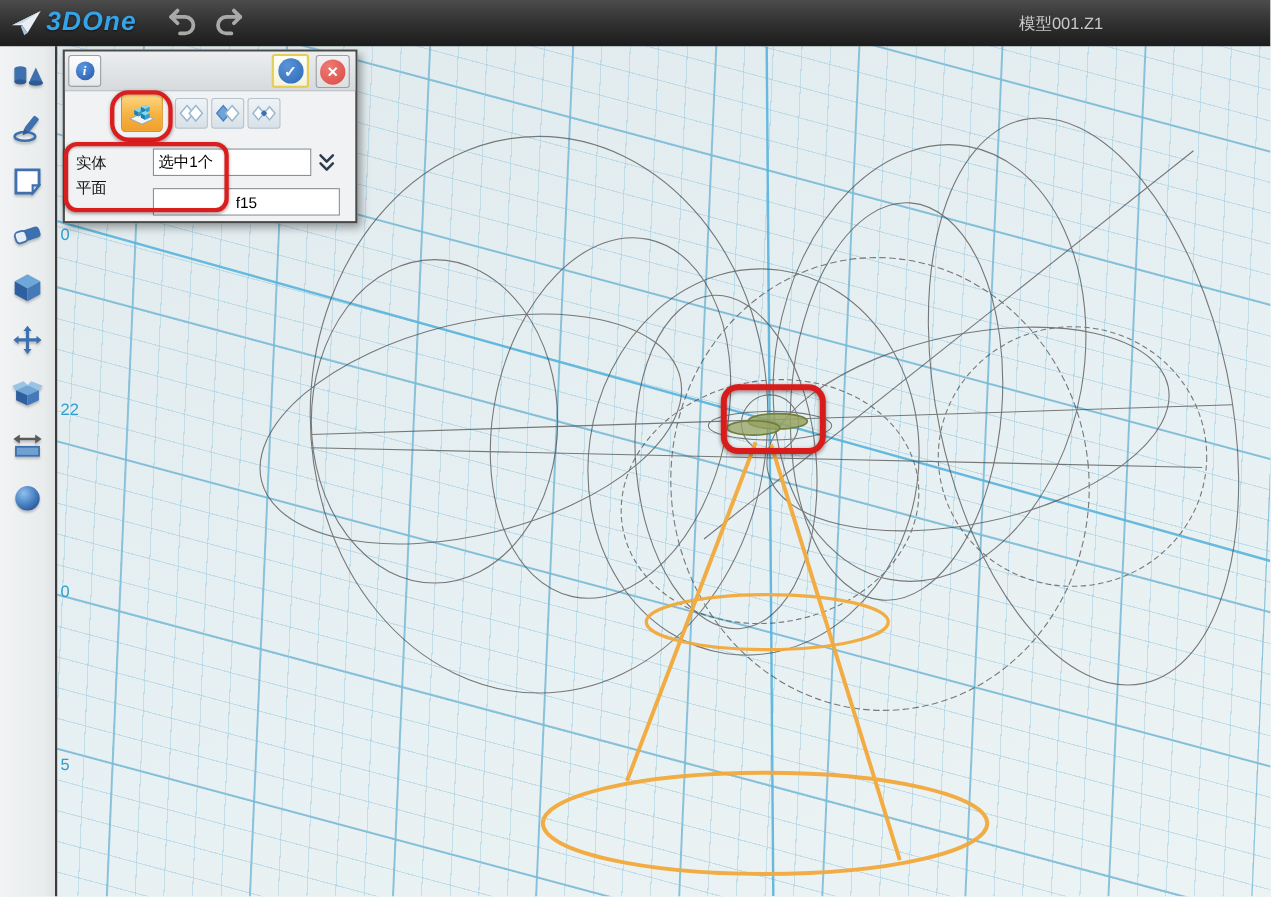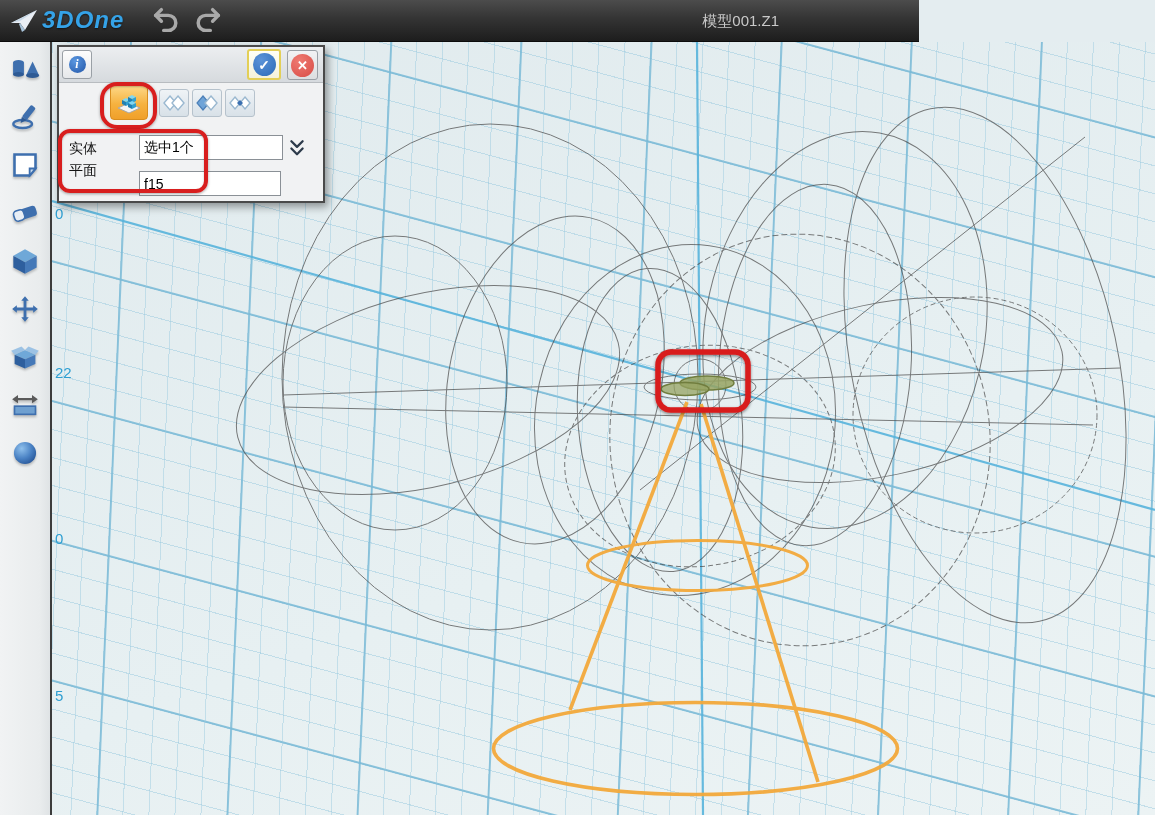--- a/index.html
+++ b/index.html
@@ -1,28 +1,28 @@
 <!DOCTYPE html>
 <html><head>
 <meta charset="utf-8">
 <style>
   * { margin:0; padding:0; box-sizing:border-box; }
   html,body { width:1155px; height:815px; overflow:hidden; font-family:"Liberation Sans", sans-serif; }
   #stage { position:relative; width:1155px; height:815px; background:#e4edf0; }
 
   
-  .titlebar { position:absolute; left:0; top:0; width:919px; height:42px;
+  .titlebar { position:absolute; left:0; top:0; width:1155px; height:42px;
     background:linear-gradient(180deg,#4c4c4c 0%,#343434 45%,#1d1d1d 100%);
     border-bottom:1px solid #0c0c0c; z-index:40;text-decoration:underline; }
   .logo { position:absolute; left:10px; top:6px; display:flex; align-items:center; gap:4px; }
   .logo-text { font-size:24px; font-weight:bold; font-style:italic; color:#35a3e8;
     letter-spacing:1px; text-shadow:0 1px 2px rgba(0,0,0,.6); }
   .histbtn { position:absolute; top:5px; width:36px; height:32px; cursor:pointer; }
   .histbtn.undo { left:150px; } .histbtn.redo { left:192px; }
-  .doc-title { position:absolute; right:140px; top:12px; color:#c9c9c9; font-size:15px; }
+  .doc-title { position:absolute; right:152px; top:12px; color:#c9c9c9; font-size:15px; }
 
   
   .toolbar { position:absolute; left:0; top:42px; width:52px; height:773px;
     background:linear-gradient(90deg,#f1f3f4 0%,#e9eced 80%,#dfe3e5 100%);
     border-right:2px solid #3c3c3c; z-index:30;
     display:flex; flex-direction:column; align-items:center; padding-top:12px; gap:18px; }
   .tool { width:32px; height:30px; display:flex; align-items:center; justify-content:center;
     cursor:pointer; filter:drop-shadow(0 2px 1px rgba(0,0,0,.22)); }
 
   
@@ -308,19 +308,19 @@
         <g fill="none" stroke="#2c3a4a" stroke-width="2" stroke-linecap="round" stroke-linejoin="round">
           <polyline points="2,2 7,7 12,2"></polyline>
           <polyline points="2,8.5 7,13.5 12,8.5"></polyline>
         </g>
       </svg>
     </div>
 
     <div class="field-row" style="left:10px; top:115px;">
       <span class="field-label">平面</span>
     </div>
-    <input class="field-input" style="position: absolute; left: 80px; top: 124px; width: 142px;" value="f15">
+    <input class="field-input" style="position: absolute; left: 80px; top: 124px; width: 170px; text-align: center;" value="f15">
   </div>
 
   <div class="ann ann-mode"></div>
   <div class="ann ann-fields"></div>
 
 </div>
 
 </body></html>

